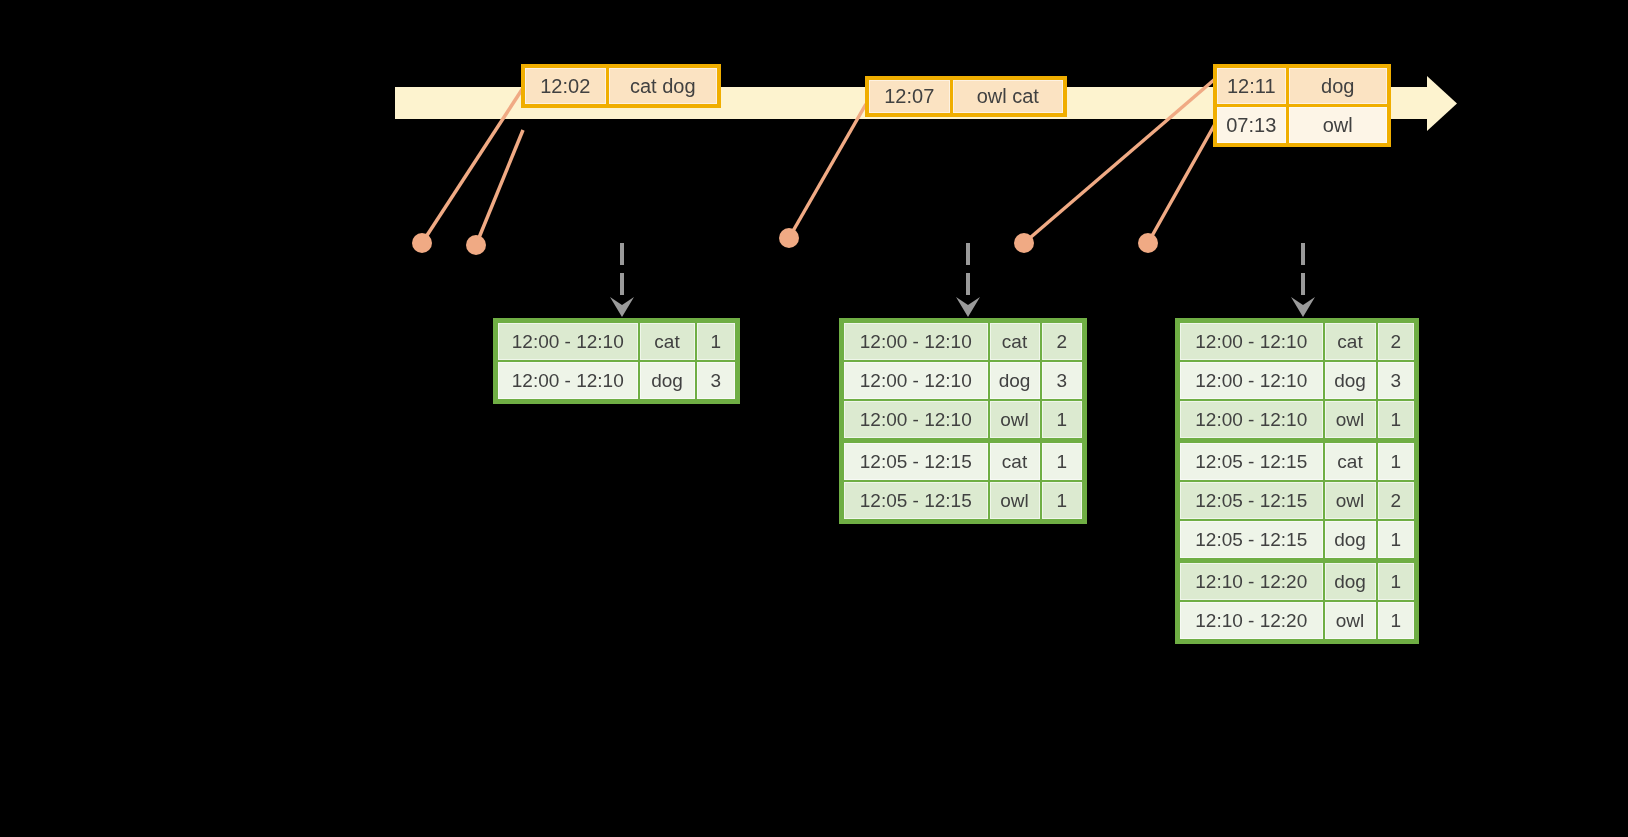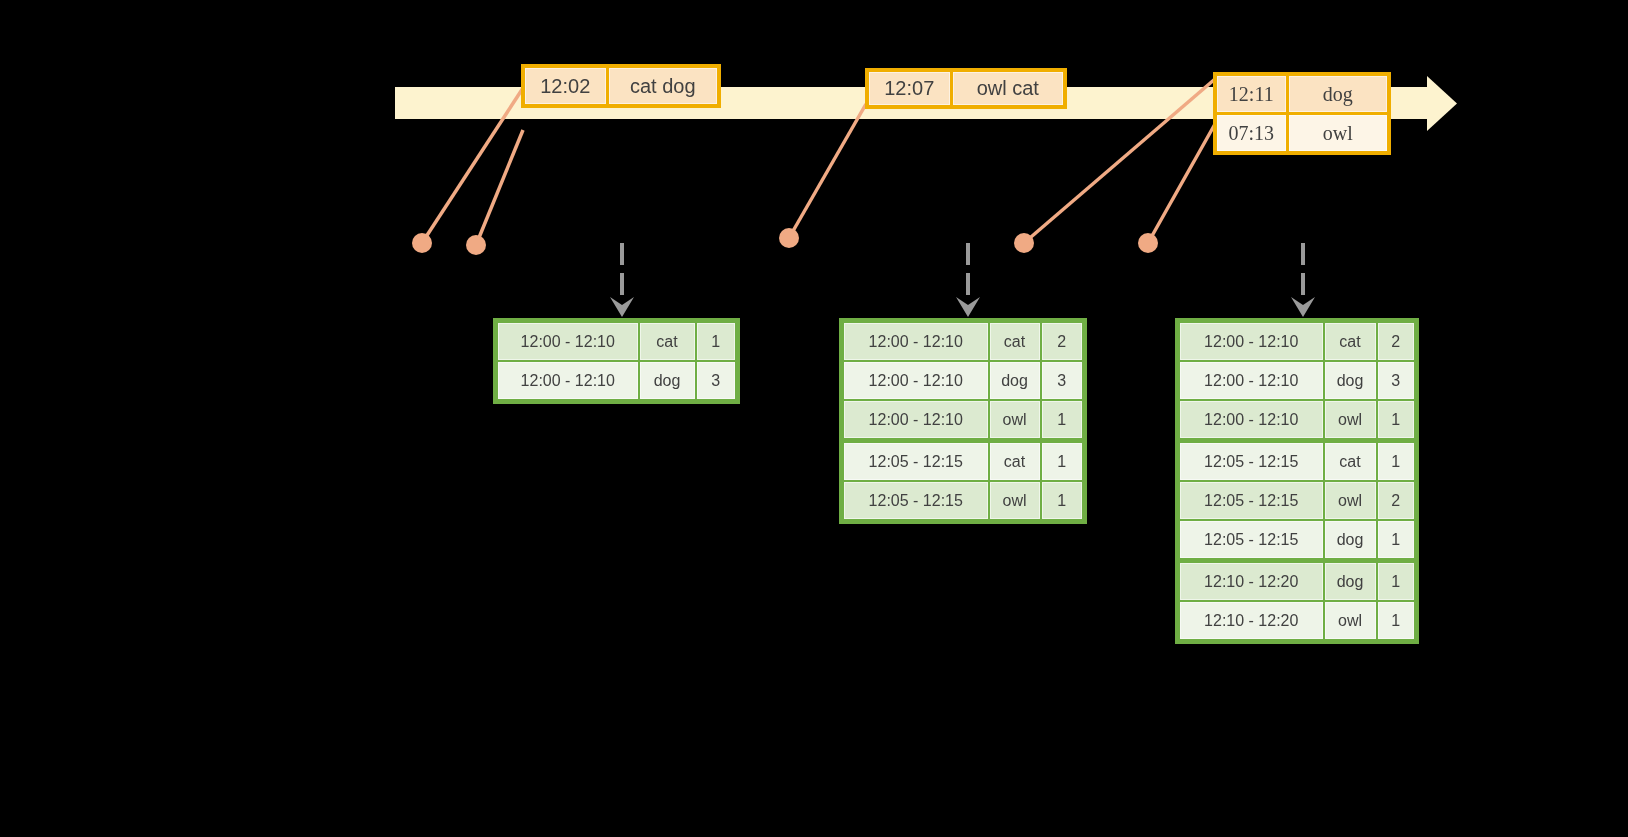--- a/index.html
+++ b/index.html
@@ -24,28 +24,28 @@
   }
   
   .ev{border:4px solid var(--amber);}
   .ev td{border:3px solid var(--amber);font-size:20px;}
   .ev tr.shade-a td{background:var(--event_row_dark);}
   .ev tr.shade-b td{background:var(--event_row_light);}
   .ev-tall td{height:34px;}
   .ev-short td{height:31px;}
   
   .res{border:5px solid var(--green);}
-  .res td{border:2px solid var(--green);font-size:16px;height:35px;}
+  .res td{border:2px solid var(--green);font-size:19px;height:35px;}
   .res tr.shade-a td{background:var(--result_row_dark);}
   .res tr.shade-b td{background:var(--result_row_light);}
   .res tr.group-start td{border-top-width:5px;}
 
   #ev1{left:521px;top:64px;}
-  #ev2{left:865px;top:68px;padding-left:20px;}
-  #ev3{left:1213px;top:72px;font-family:Liberation Serif, serif;}
+  #ev2{left:865px;top:76px;padding-left:20px;}
+  #ev3{left:1213px;top:64px;}
   #res1{left:493px;top:318px;}
   #res2{left:839px;top:318px;}
   #res3{left:1175px;top:318px;}
 </style>
 </head>
 <body>
 
 <div class="canvas">
 
   <svg class="overlay" width="1628" height="837" viewBox="0 0 1628 837">

